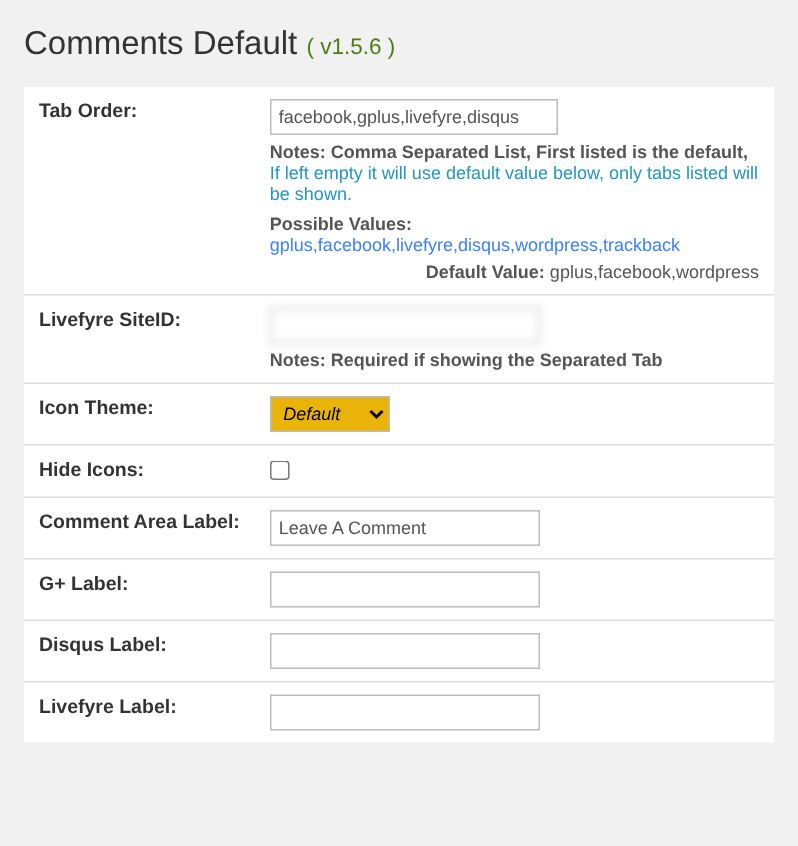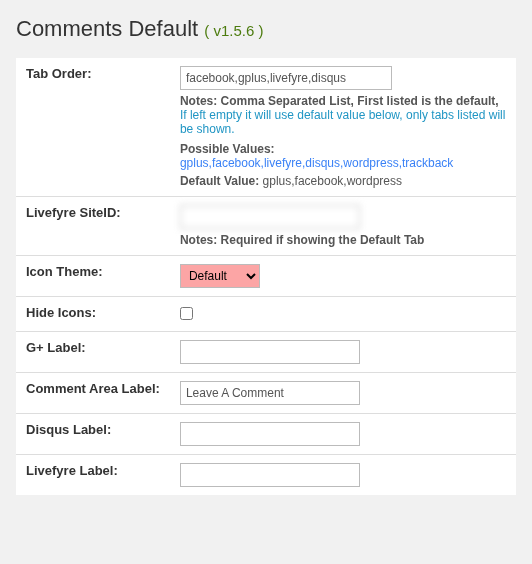--- a/index.html
+++ b/index.html
@@ -41,21 +41,21 @@
       white-space: nowrap;
       padding-top: 10px;
       font-size: 13px;
       color: #333;
       margin-top: 20px;
     }
     .value-cell {
       padding-top: 8px;
     }
     input[type="text"] {
-      width: 212px;
+      width: 192px;
       padding: 3px 5px;
       border: 1px solid #bbb;
       font-size: 12px;
       color: #555;
       background: #fff;
       height: 24px;
     }
     .notes {
       font-size: 12px;
       color: #555;
@@ -76,34 +76,36 @@
     .possible-values strong {
       font-weight: bold;
     }
     .possible-values .values-text {
       color: #3b82f6;
     }
     .default-value {
       font-size: 12px;
       color: #555;
       margin-top: 4px;
+      text-align: right;
     }
     .default-value strong {
       font-weight: bold;
     }
     .section-divider {
       border-top: 2px solid #ccc;
     }
     select.icon-theme-select {
       font-size: 12px;
       padding: 2px 4px;
       border: 1px solid #bbb;
-      background: #fca5a5;
+      background: #eab308;
       height: 24px;
       width: 80px;
+      font-style: italic;
     }
     input[type="checkbox"] {
       margin-top: 2px;
     }
     .blurred-input {
       filter: blur(3px);
       color: #999;
     }
     .tab-order-input {
       width: 190px;
@@ -138,21 +140,21 @@
       </div>
     </td>
   </tr>
 
 
   <tr>
     <td class="label-cell">Livefyre SiteID:</td>
     <td class="value-cell">
       <input type="text" class="blurred-input" style="width: 180px;">
       <div class="notes">
-        <strong>Notes: Required if showing the Default Tab</strong>
+        <strong>Notes: Required if showing the Separated Tab</strong>
       </div>
     </td>
   </tr>
 
   <tr class="section-divider">
     <td class="label-cell">Icon Theme:</td>
     <td class="value-cell">
       <select class="icon-theme-select">
         <option>Default</option>
         <option>Light</option>
@@ -162,30 +164,30 @@
   </tr>
 
   <tr>
     <td class="label-cell">Hide Icons:</td>
     <td class="value-cell">
       <input type="checkbox" style="">
     </td>
   </tr>
 
   <tr>
+    <td class="label-cell">Comment Area Label:</td>
+    <td class="value-cell">
+      <input type="text" style="width: 180px;" value="Leave A Comment">
+    </td>
+  </tr>
+
+  <tr>
     <td class="label-cell">G+ Label:</td>
     <td class="value-cell">
       <input type="text" style="width: 180px;">
-    </td>
-  </tr>
-
-  <tr>
-    <td class="label-cell">Comment Area Label:</td>
-    <td class="value-cell">
-      <input type="text" style="width: 180px;" value="Leave A Comment">
     </td>
   </tr>
 
 
   <tr>
     <td class="label-cell">Disqus Label:</td>
     <td class="value-cell">
       <input type="text" style="width: 180px;">
     </td>
   </tr>

